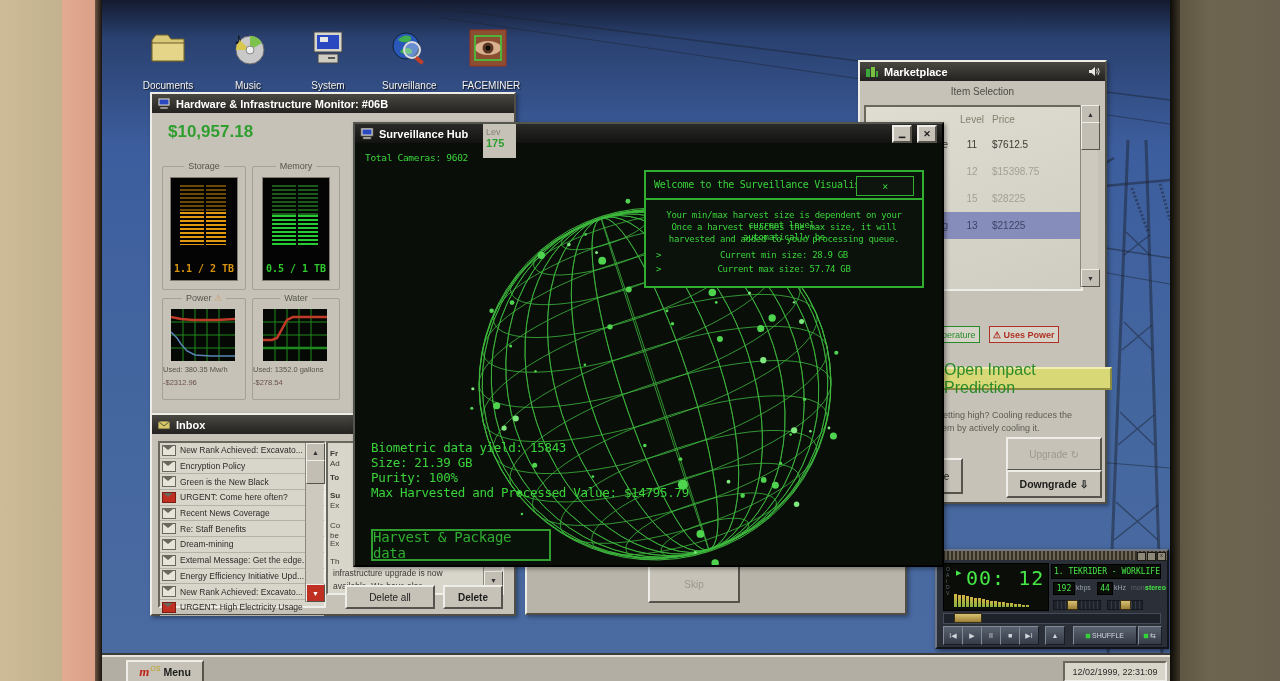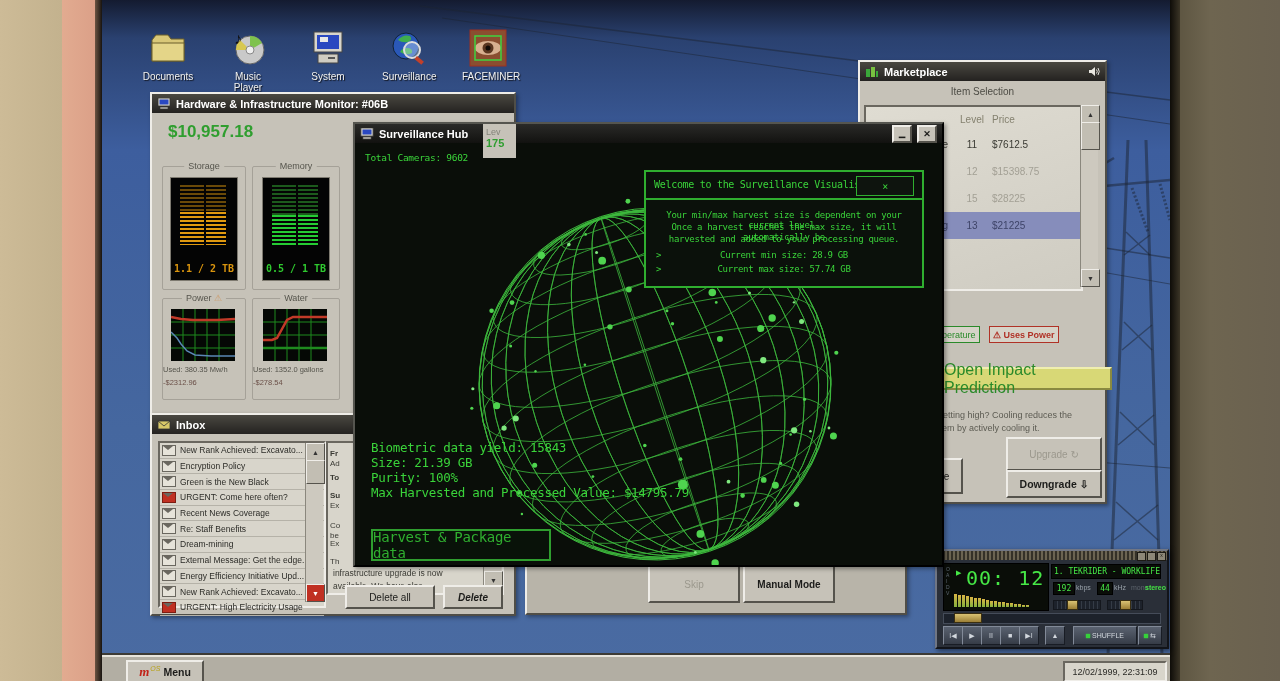--- a/index.html
+++ b/index.html
@@ -11,21 +11,21 @@
   .bezel-l2{left:62px;top:0;width:33px;height:681px;background:linear-gradient(90deg,#e2ab90,#dba088);}
   .bezel-l3{left:95px;top:0;width:7px;height:681px;background:linear-gradient(90deg,#6b5342,#181410);}
   .bezel-r1{left:1170px;top:0;width:10px;height:681px;background:linear-gradient(90deg,#0e0c08,#3a3426);}
   .bezel-r2{left:1180px;top:0;width:100px;height:681px;background:linear-gradient(90deg,#5e5642,#6e6550 30%,#6a6150);}
   
   #desktop{left:102px;top:0;width:1068px;height:681px;
     background:linear-gradient(180deg,#141b30 0,#2a4170 38px,#3d5e9e 150px,#45679f 430px,#4a6ba2 100%);}
   #wallpaper-lines{left:0;top:0;width:1068px;height:681px;pointer-events:none;}
   .dicon{width:52px;text-align:center;cursor:pointer;}
   .dicon .glyph{width:40px;height:40px;margin:0 auto;display:block;}
-  .dicon .lbl{margin-top:3px;font-size:10px;color:#f2f2f0;text-shadow:1px 1px 1px #10131c;}
+  .dicon .lbl{margin-top:12px;font-size:10px;color:#f2f2f0;text-shadow:1px 1px 1px #10131c;}
   
   .w{position:absolute;border:2px solid;border-color:#efede8 #504e47 #504e47 #efede8;
      background:#c6c2b8;box-shadow:2px 2px 4px rgba(0,0,0,.35);}
   .tb{height:19px;background:linear-gradient(#4a4841,#242220);color:#fff;display:flex;align-items:center;
       gap:5px;padding:0 5px;font-weight:bold;font-size:11px;}
   .tb .ticon{width:14px;height:12px;flex:0 0 auto;}
   .wdark{border-color:#55554f #000 #000 #55554f;background:#0c100c;}
   .tbdark{background:linear-gradient(#2a2a28,#121210);}
   .btn{display:flex;align-items:center;justify-content:center;background:#c6c2b8;
        border:2px solid;border-color:#efede8 #55534c #55534c #efede8;font-size:10px;color:#1c1c1a;cursor:pointer;}
@@ -327,21 +327,20 @@
       <span>Upgrade</span>&nbsp;<span>↻</span>
     </div>
     <div class="btn abs" id="pur">ce</div>
     <div class="btn abs" id="dng">
       <span>Downgrade</span>&nbsp;<span>⇩</span>
     </div>
   </div>
 
   <div class="w" id="bgw">
     <div class="btn abs" style="left:121px;top:18px;width:88px;height:34px;color:#9b988d;">Skip</div>
-    <div class="btn abs" style="left:216px;top:18px;width:88px;height:34px;font-weight:bold;">Manual Mode</div>
   </div>
 
   <div class="w" id="inbox">
     <div class="tb">
       <svg class="ticon" viewBox="0 0 14 12">
           <rect x="1" y="2" width="12" height="8" fill="#d8c868" stroke="#333" stroke-width=".8"></rect>
           <path d="M1 2l6 5 6-5" fill="none" stroke="#333" stroke-width=".8"></path>
         </svg>
       <span>Inbox</span>
     </div>
@@ -406,21 +405,21 @@
         <div class="frag" style="top: 88px;">be</div>
         <div class="frag" style="top: 96px;">Ex</div>
         <div class="frag" style="top: 114px;">Th</div>
         <div class="pline" style="top: 125px;">infrastructure upgrade is now</div>
         <div class="pline" style="top: 138px;">available. We have also</div>
       </div>
     <div class="sbar" style="left:331px;top:28px;height:146px;background:#cdc9bf;">
       <div class="sbtn" style="top:128px">▼</div>
     </div>
     <div class="btn abs" style="left:193px;top:170px;width:86px;height:20px;">Delete all</div>
-    <div class="btn abs" style="left:291px;top:170px;width:56px;height:20px;font-weight:bold;font-style:italic;">Delete</div>
+    <div class="btn abs" style="left:291px;top:170px;width:56px;height:20px;font-weight:bold;">Delete</div>
   </div>
 
   <div class="w wdark" id="surv">
     <div class="tb tbdark">
       <svg class="ticon" viewBox="0 0 14 12">
           <rect x="1" y="0" width="12" height="8" fill="#d8d5cb" stroke="#555" stroke-width=".8"></rect>
           <rect x="2.5" y="1.5" width="9" height="5" fill="#2a48c0"></rect>
           <rect x="3" y="9" width="8" height="2" fill="#bfbcb2" stroke="#555" stroke-width=".6"></rect>
         </svg>
       <span style="flex:1">Surveillance Hub</span>

